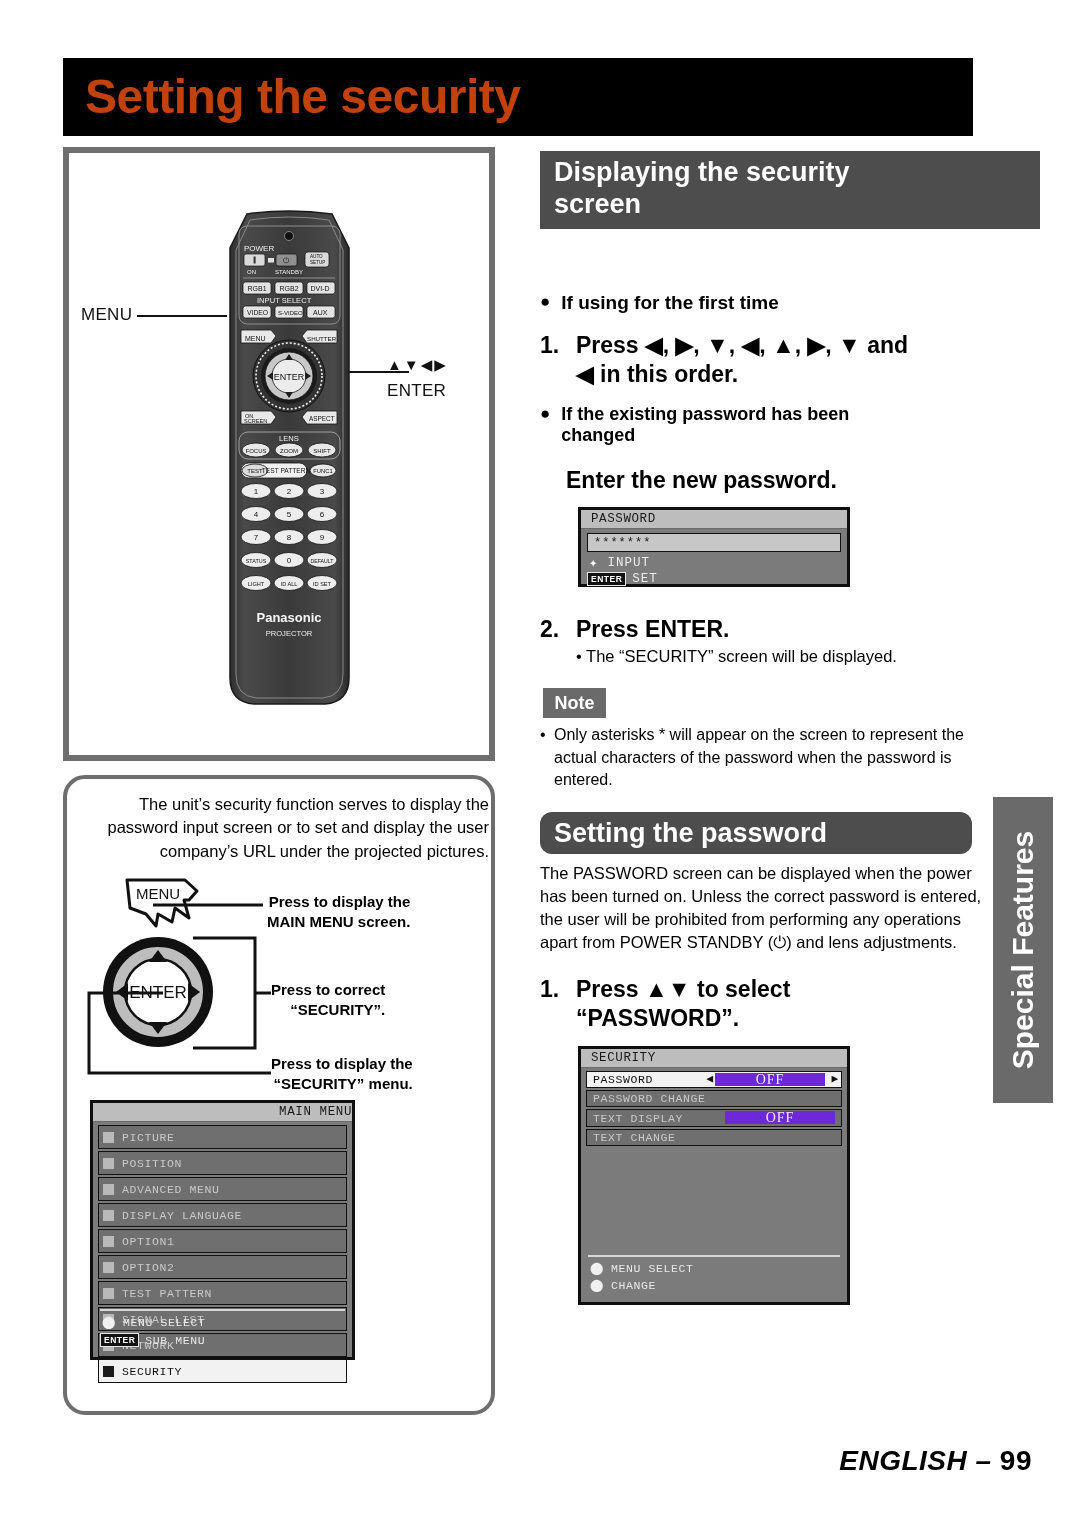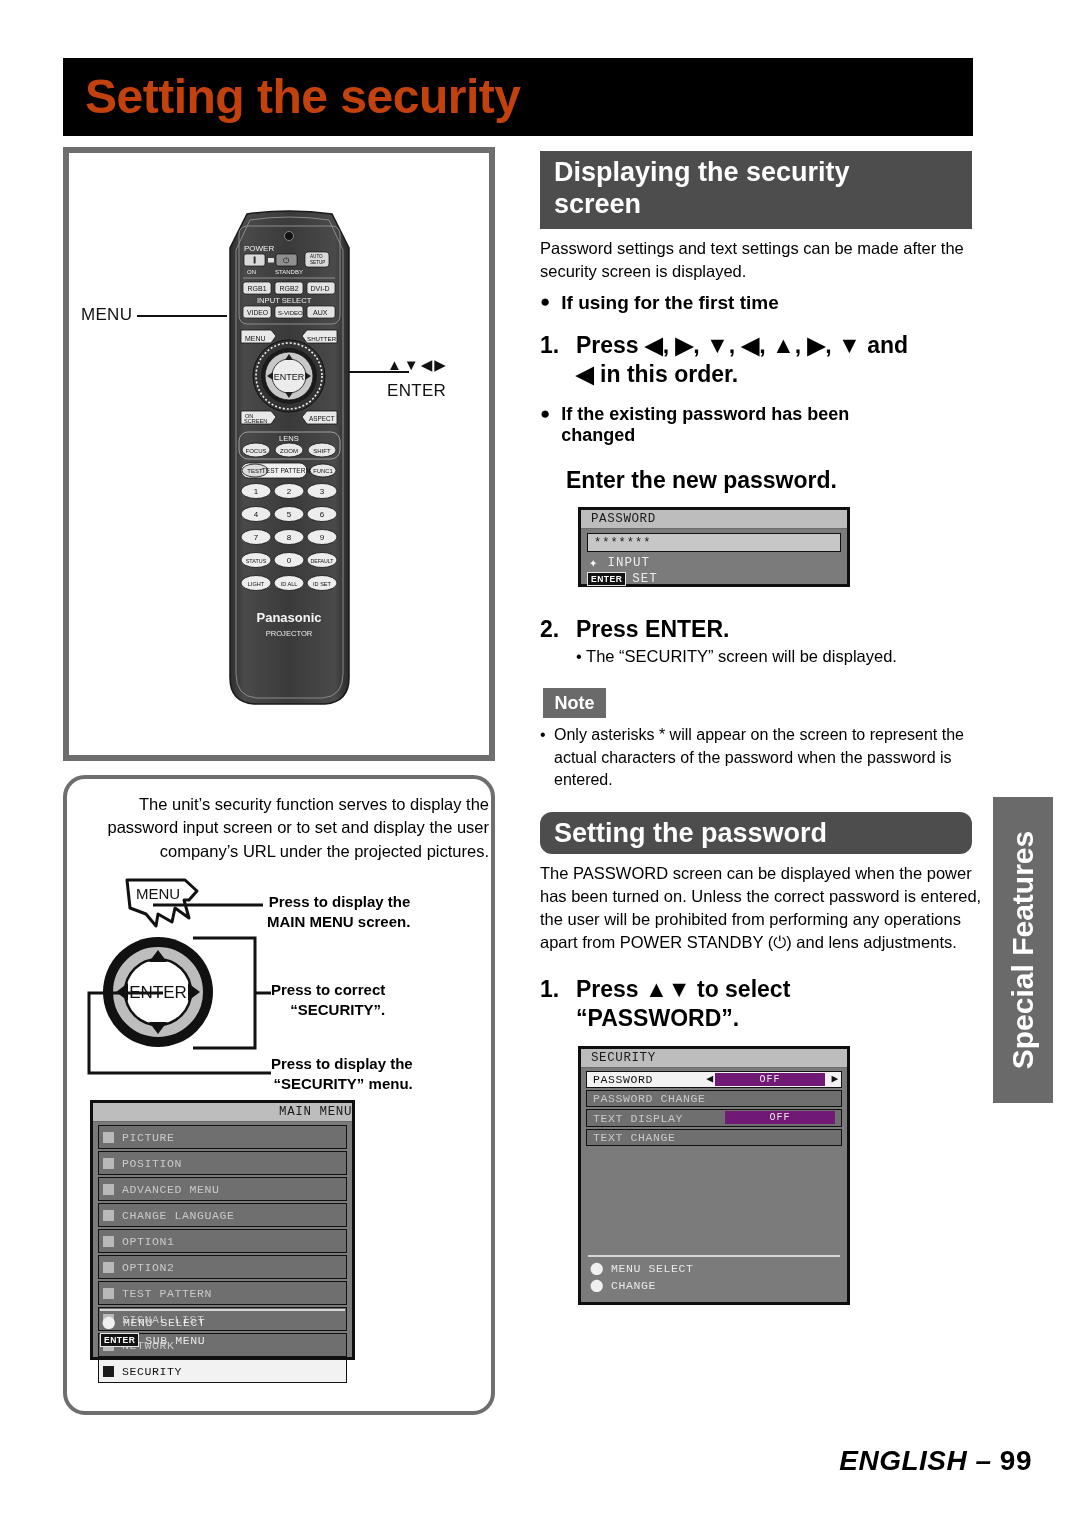--- a/index.html
+++ b/index.html
@@ -96,31 +96,31 @@
   #password-osd{ left:578px; top:507px; width:272px; height:80px; }
   #password-osd .pw-field{
     margin:4px 6px 4px 6px; height:17px; background:#c7c7c7; border:1px solid #111;
     color:#1a1a1a; font-size:12px; letter-spacing:1px; padding-left:6px; display:flex; align-items:center;
   }
   .pw-line{ display:flex; align-items:center; margin:2px 0 0 8px; font-size:12.5px; color:#ededed; letter-spacing:1px;}
 
   
   #security-osd{ left:578px; top:1046px; width:272px; height:259px; }
   .val-box{
-    position:absolute; background:#701a75; color:#efefef; font-size:10px;
-    text-align:center; letter-spacing:1px; line-height:14px;
+    position:absolute; background:#6d28d9; color:#efefef; font-size:14px;
+    text-align:center; letter-spacing:1px; line-height:14px;font-family:Liberation Serif, serif;
   }
   .arrow-l, .arrow-r{ position:absolute; color:#111; font-size:11px; line-height:14px; }
 
   
   #mainmenu-osd{ left:90px; top:1100px; width:265px; height:260px; }
 
   
   #sec-header{
-    position:absolute; left:540px; top:151px; width:432px; height:78px;
+    position:absolute; left:540px; top:151px; width:500px; height:78px;
     background:#4d4d4d; color:#fff; box-sizing:border-box;
     padding:6px 14px 0 14px;
   }
   #sec-header .h{ font-size:27px; font-weight:bold; line-height:1.18; }
 
   #r-intro{ position:absolute; left:540px; top:237px; width:440px; font-size:16.5px; line-height:1.4; }
 
   .bullet-head{ position:absolute; font-size:19px; font-weight:bold; display:flex; }
   .bullet-head .dot{ margin-right:11px; font-size:17px; line-height:1.15;}
 
@@ -372,21 +372,21 @@
           <div class="osd-row">
             <span class="osd-icon"></span>
             <span class="lbl">POSITION</span>
           </div>
           <div class="osd-row">
             <span class="osd-icon"></span>
             <span class="lbl">ADVANCED MENU</span>
           </div>
           <div class="osd-row">
             <span class="osd-icon"></span>
-            <span class="lbl">CHANGE LANGUAGE</span>
+            <span class="lbl">DISPLAY LANGUAGE</span>
           </div>
           <div class="osd-row">
             <span class="osd-icon"></span>
             <span class="lbl">OPTION1</span>
           </div>
           <div class="osd-row">
             <span class="osd-icon"></span>
             <span class="lbl">OPTION2</span>
           </div>
           <div class="osd-row">
@@ -417,21 +417,20 @@
         </div>
       </div>
     </div>
   </div>
 
   <div id="sec-header">
     <div class="h">Displaying the security</div>
     <div class="h">screen</div>
   </div>
 
-  <div id="r-intro">Password settings and text settings can be made after the security screen is displayed.</div>
 
   <div class="bullet-head" style="left:540px; top:292px; width:430px;">
     <span class="dot">●</span>
     <span>If using for the first time</span>
   </div>
 
   <div class="step" style="left:540px; top:331px; width:440px;">
     <span class="num">1.</span>
     <span class="body">Press ◀, ▶, ▼, ◀, ▲, ▶, ▼ and</span>
     <span class="body">◀ in this order.</span>

